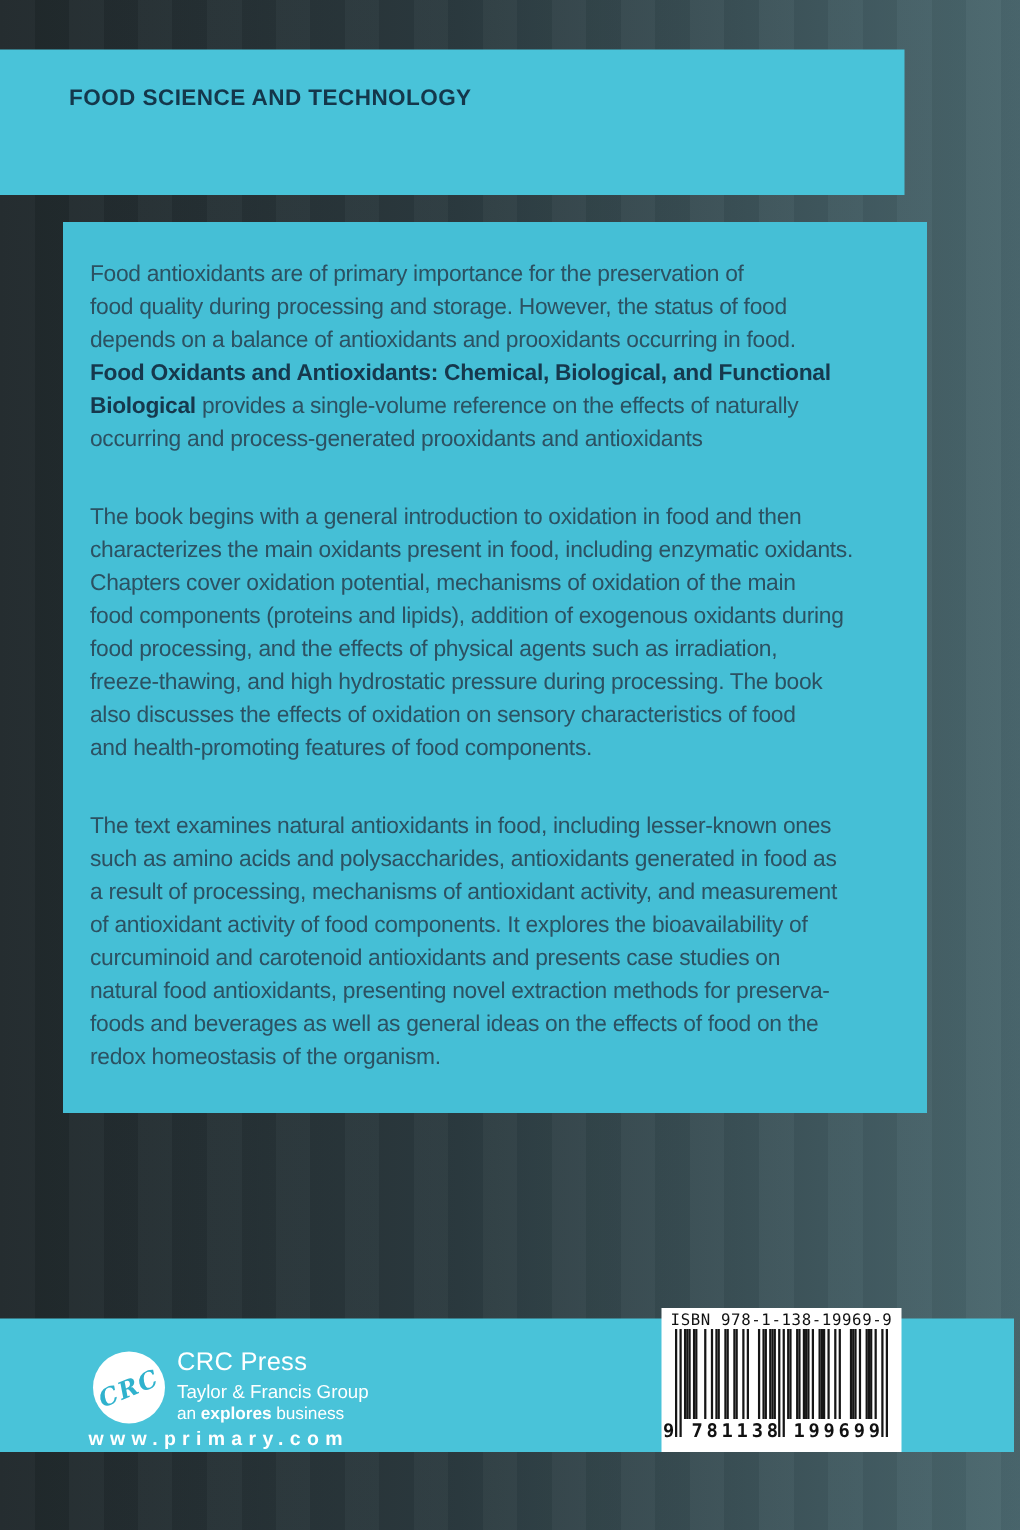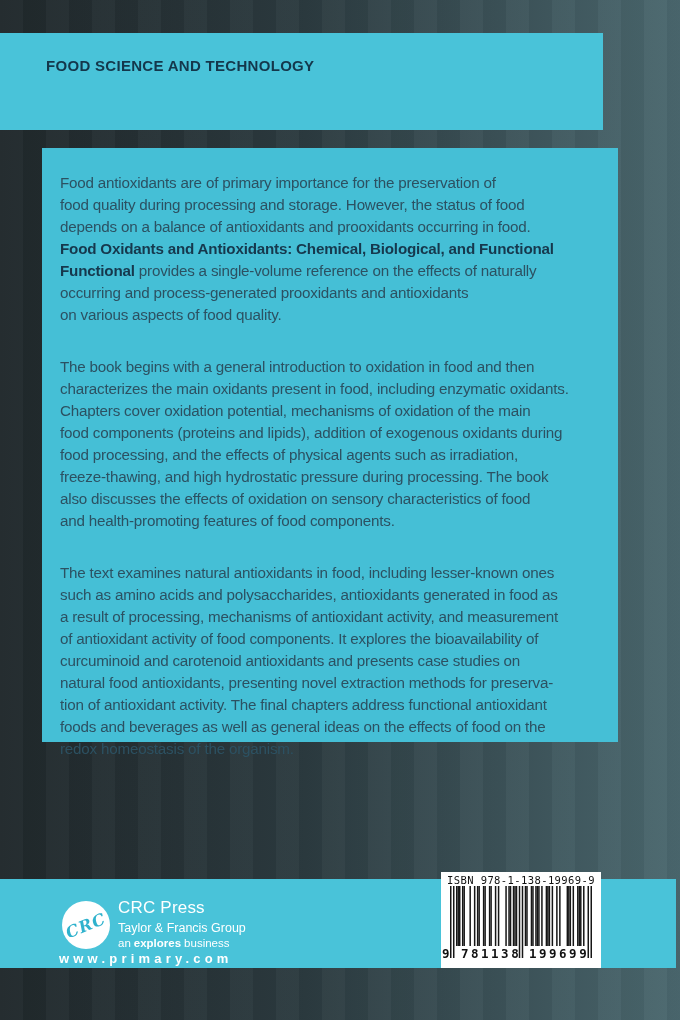--- a/index.html
+++ b/index.html
@@ -78,42 +78,40 @@
   <div class="category">FOOD SCIENCE AND TECHNOLOGY</div>
 </div>
 
 <div class="layer panel">
   <div>
       <div class="para">
         <div class="tline"><span>Food antioxidants are of primary importance for the preservation of</span></div>
         <div class="tline"><span>food quality during processing and storage. However, the status of food</span></div>
         <div class="tline"><span>depends on a balance of antioxidants and prooxidants occurring in food.</span></div>
         <div class="tline"><span class="b">Food Oxidants and Antioxidants: Chemical, Biological, and Functional</span></div>
-        <div class="tline"><span class="b">Functional </span><span>provides a single-volume reference on the effects of naturally</span></div>
+        <div class="tline"><span class="b">Biological </span><span>provides a single-volume reference on the effects of naturally</span></div>
         <div class="tline"><span>occurring and process-generated prooxidants and antioxidants</span></div>
-        <div class="tline"><span>on various aspects of food quality.</span></div>
       </div>
       <div class="para">
         <div class="tline"><span>The book begins with a general introduction to oxidation in food and then</span></div>
         <div class="tline"><span>characterizes the main oxidants present in food, including enzymatic oxidants.</span></div>
         <div class="tline"><span>Chapters cover oxidation potential, mechanisms of oxidation of the main</span></div>
         <div class="tline"><span>food components (proteins and lipids), addition of exogenous oxidants during</span></div>
         <div class="tline"><span>food processing, and the effects of physical agents such as irradiation,</span></div>
         <div class="tline"><span>freeze-thawing, and high hydrostatic pressure during processing. The book</span></div>
         <div class="tline"><span>also discusses the effects of oxidation on sensory characteristics of food</span></div>
         <div class="tline"><span>and health-promoting features of food components.</span></div>
       </div>
       <div class="para">
         <div class="tline"><span>The text examines natural antioxidants in food, including lesser-known ones</span></div>
         <div class="tline"><span>such as amino acids and polysaccharides, antioxidants generated in food as</span></div>
         <div class="tline"><span>a result of processing, mechanisms of antioxidant activity, and measurement</span></div>
         <div class="tline"><span>of antioxidant activity of food components. It explores the bioavailability of</span></div>
         <div class="tline"><span>curcuminoid and carotenoid antioxidants and presents case studies on</span></div>
         <div class="tline"><span>natural food antioxidants, presenting novel extraction methods for preserva-</span></div>
-        <div class="tline"><span>tion of antioxidant activity. The final chapters address functional antioxidant</span></div>
         <div class="tline"><span>foods and beverages as well as general ideas on the effects of food on the</span></div>
         <div class="tline"><span>redox homeostasis of the organism.</span></div>
       </div>
     </div>
 </div>
 
 <div class="layer logo-band">
   <div class="crc-circle">
     <span class="crc-monogram">CRC</span>
   </div>

